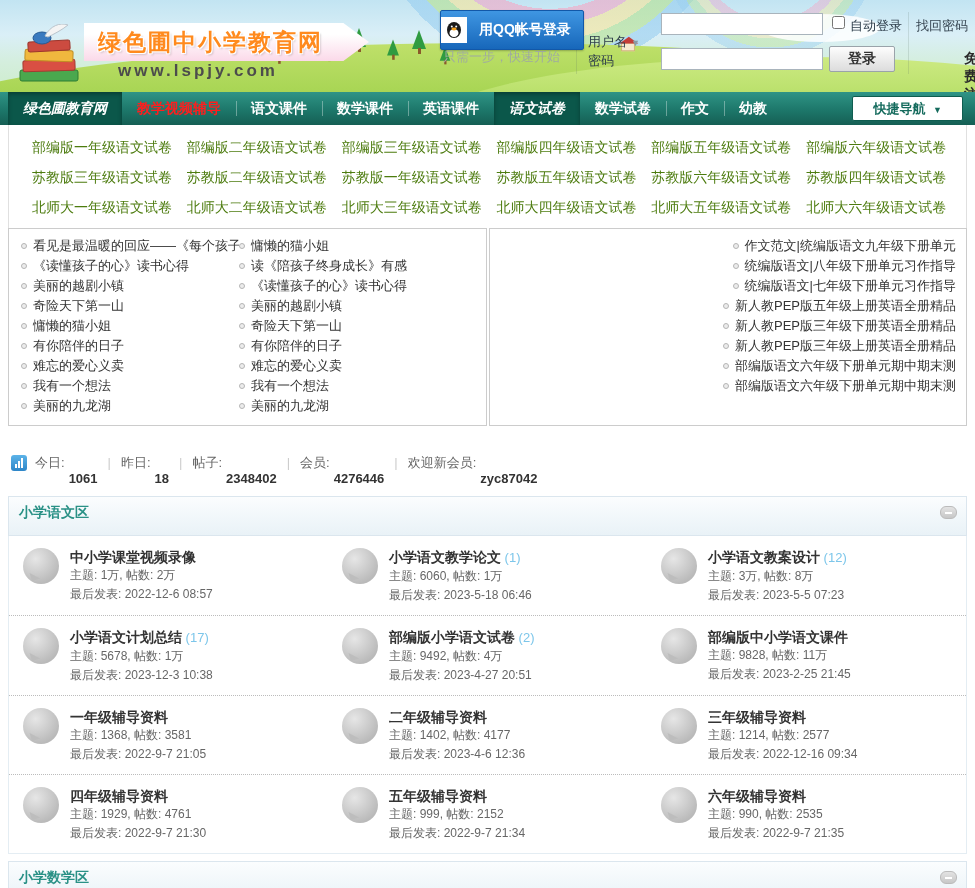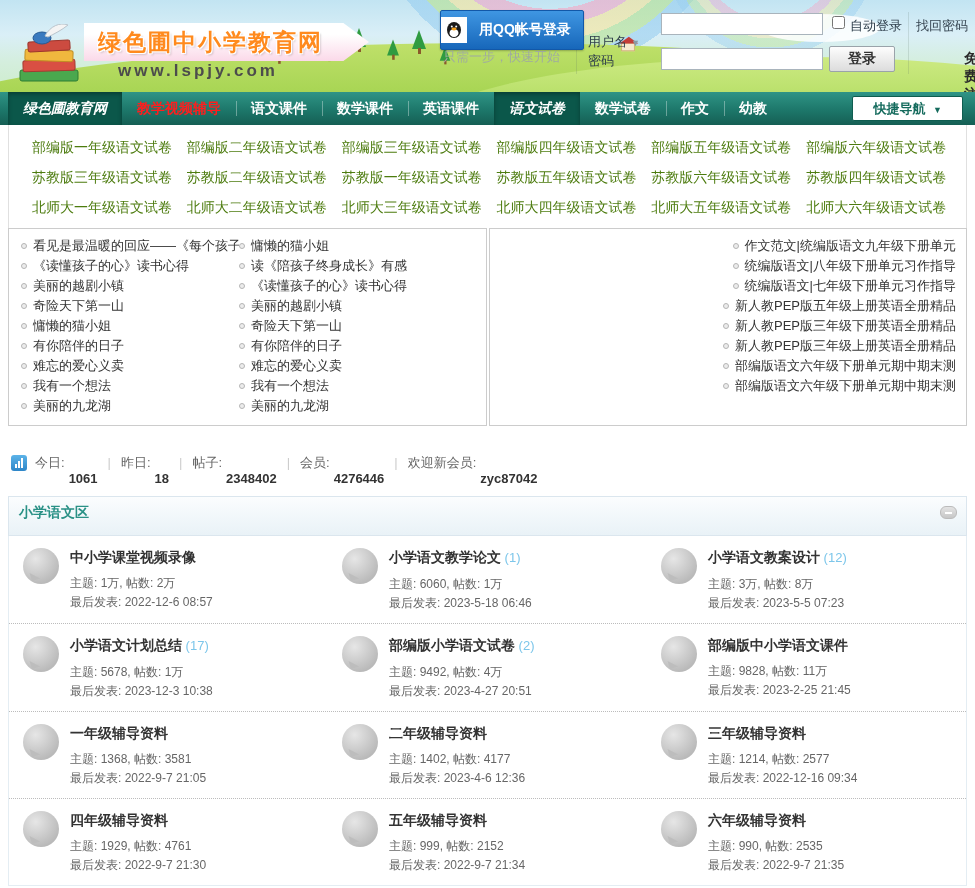--- a/index.html
+++ b/index.html
@@ -114,21 +114,21 @@
   .forum-row { display:grid; grid-template-columns:1fr 1fr 1fr; }
   .forum-row + .forum-row { border-top:1px dotted #bcbcbc; }
   .forum-cell { display:flex; gap:11px; padding:12px 10px 11px 14px; }
   .f-icon { width:36px; height:36px; border-radius:50%; flex:none; position:relative;
     background:radial-gradient(circle at 35% 30%, #e6e6e6, #b9b9b9 75%); }
   .f-icon::after { content:""; position:absolute; left:3px; bottom:-3px; width:0; height:0;
     border:6px solid transparent; border-top-color:#bdbdbd; transform:rotate(28deg); }
   .f-title-line { line-height:18px; }
   .f-title { font-size:14px; font-weight:bold; color:#333; }
   .f-count { font-size:13px; font-weight:normal; color:#7cc6ea; }
-  .f-meta { font-size:12px; color:#666; line-height:17px; margin-top:9px; white-space:nowrap; }
+  .f-meta { font-size:12px; color:#666; line-height:17px; margin-top:1px; white-space:nowrap; }
   .f-meta.lastpost { margin-top:1px; }
 </style>
 </head>
 <body>
 
 <div class="site-header">
   <div class="rainbow"></div>
   <div class="rainbow small"></div>
   <div class="cloud" style="left:130px;top:48px;width:90px;height:26px;"></div>
   <div class="cloud" style="left:470px;top:40px;width:110px;height:30px;"></div>

